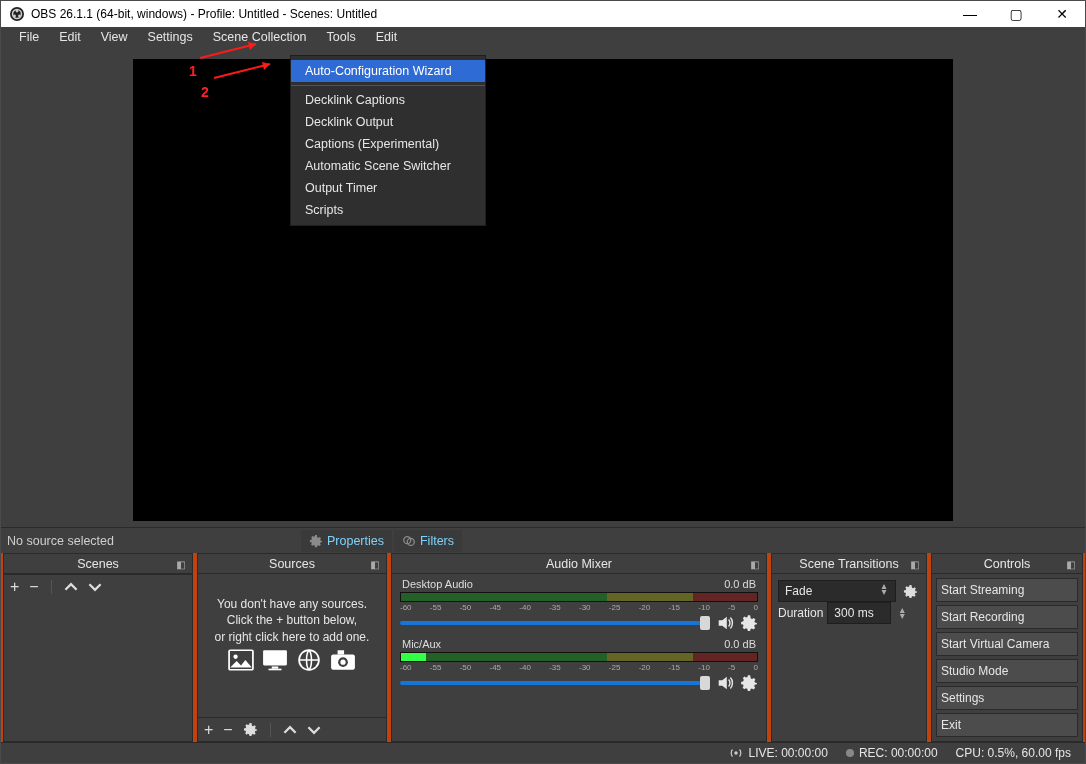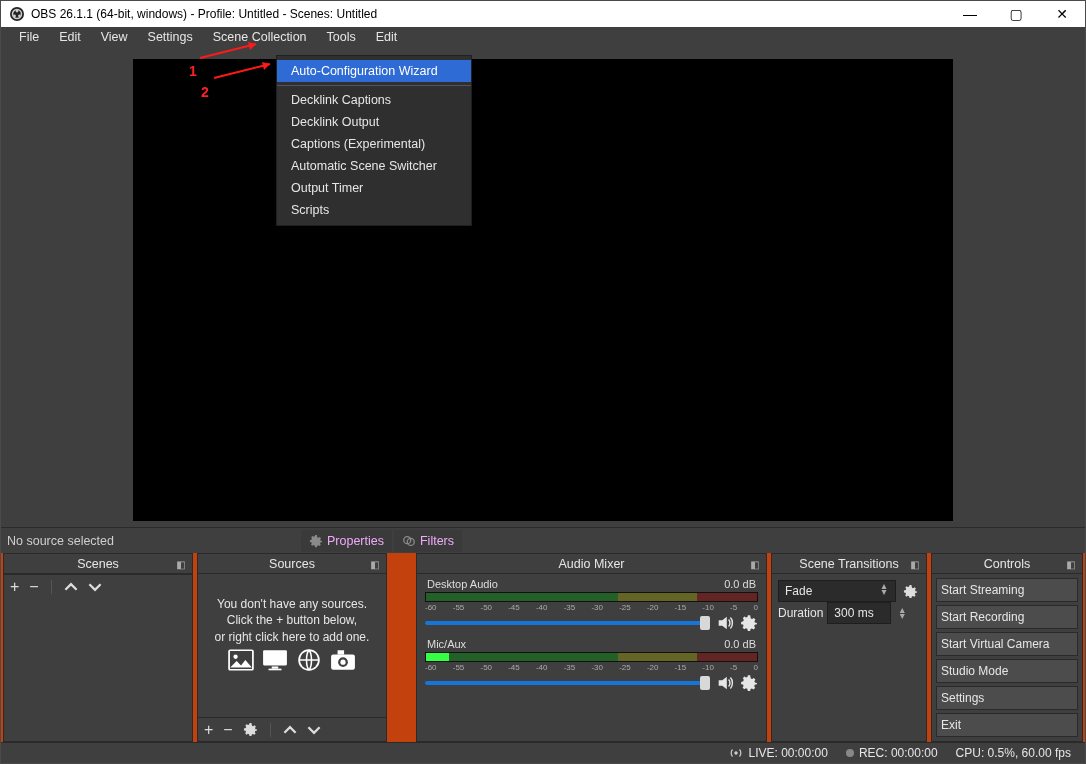--- a/index.html
+++ b/index.html
@@ -8,40 +8,40 @@
   .titlebar { height: 30px; background: #ffffff; display: flex; align-items: center; padding-left: 8px; color: #000; font-size: 12px; }
   .titlebar-icon { width: 16px; height: 16px; margin-right: 6px; }
   .title-text { flex: 1; }
   .win-controls { display: flex; height: 100%; }
   .win-btn { width: 46px; height: 100%; display: flex; align-items: center; justify-content: center; font-size: 14px; color: #000; }
   .menubar { height: 24px; background: #3f3f3f; display: flex; align-items: center; padding-left: 8px; gap: 0; color: #e6e6e6; font-size: 12.5px;}
   .menu-item { padding: 3px 10px; cursor: pointer; }
   .preview-area { flex: 0 0 480px; background: #3f3f3f; position: relative; display:flex; align-items:center; justify-content:center;}
   .preview-canvas { width: 820px; height: 462px; background: #000; margin-top: 6px; }
   
-  .dropdown { position: absolute; top: 55px; left: 276px; width: 196px; background: #2f2f2f; border: 1px solid #1f1f1f; z-index: 100; padding: 4px 0;}
+  .dropdown { position: absolute; top: 55px; left: 290px; width: 196px; background: #2f2f2f; border: 1px solid #1f1f1f; z-index: 100; padding: 4px 0;}
   .dropdown-item { padding: 4px 14px; color: #e6e6e6; font-size: 12.5px; cursor: pointer; white-space: nowrap;}
   .dropdown-item.highlight { background: #2f6bd4; color: #fff;}
   .divider { height: 1px; background: #555; margin: 3px 0; }
   
   .anno-arrow { position:absolute; z-index:90; pointer-events:none;}
   .anno-num { position:absolute; color:#ff2020; font-weight:bold; font-size:14px; z-index:91;}
   
   .midbar { height: 30px; background: #3f3f3f; border-top:1px solid #2a2a2a; display:flex; align-items:center; color:#cfcfcf; font-size:12.5px; padding:0 6px;}
   .midbar .spacer { flex:1; }
-  .mid-btn { display:flex; align-items:flex-end; gap:4px; padding:4px 8px; color:#f0abfc; background:#3a3a3a; margin-right:2px; border-radius:2px;}
+  .mid-btn { display:flex; align-items:flex-end; gap:4px; padding:4px 8px; color:#7dd3fc; background:#3a3a3a; margin-right:2px; border-radius:2px;}
   .mid-btn svg { width:14px; height:14px; fill:#8a8a8a;}
   
   .panels { flex:1; display:flex; gap:4px; padding:0 2px; background:#c2410c;}
   .panel { background:#3f3f3f; display:flex; flex-direction:column; border:1px solid #2a2a2a; position:relative;}
   .panel-head { height:20px; background:#3f3f3f; color:#e6e6e6; font-size:12.5px; display:flex; align-items:center; justify-content:center; border-bottom:1px solid #2a2a2a; position:relative;}
   .panel-pop { position:absolute; right:4px; top:3px; width:14px; height:14px; display:flex; align-items:center; justify-content:center; font-size:10px; color:#aaa;}
   .scenes-panel { width: 190px; }
   .sources-panel { width: 190px; }
-  .mixer-panel { flex:1;margin-left:25px; }
+  .mixer-panel { flex:1; }
   .transitions-panel { width: 156px; }
   .controls-panel { width: 152px; }
   .list-body { flex:1; position:relative; color:#e6e6e6; font-size:12px;}
   .scene-row { background:#2f507a; padding:3px 6px; color:#fff; font-size:12px;}
   .sources-help { text-align:center; color:#e6e6e6; font-size:12px; padding:22px 10px 6px; line-height:1.35;}
   .src-icons { display:flex; justify-content:center; gap:8px; margin-top:4px;}
   .src-icons svg { width:26px; height:22px; fill:#fff;}
   .panel-footer { height:24px; border-top:1px solid #2a2a2a; display:flex; align-items:center; gap:10px; padding:0 6px; color:#ddd; font-size:16px;}
   .panel-footer span, .panel-footer svg { color:#ddd; fill:#ddd; cursor:pointer;}
   .panel-footer .sep { width:1px; height:14px; background:#555; margin:0 2px;}

